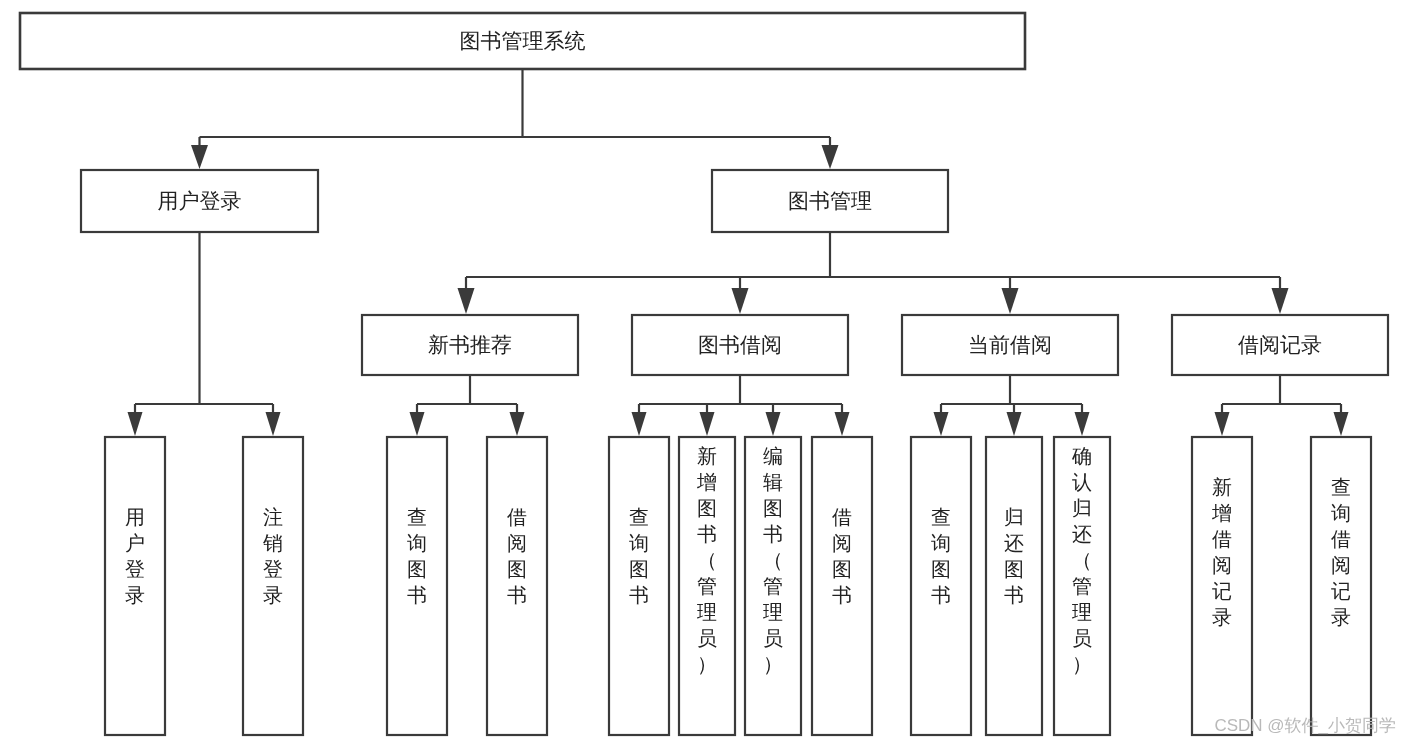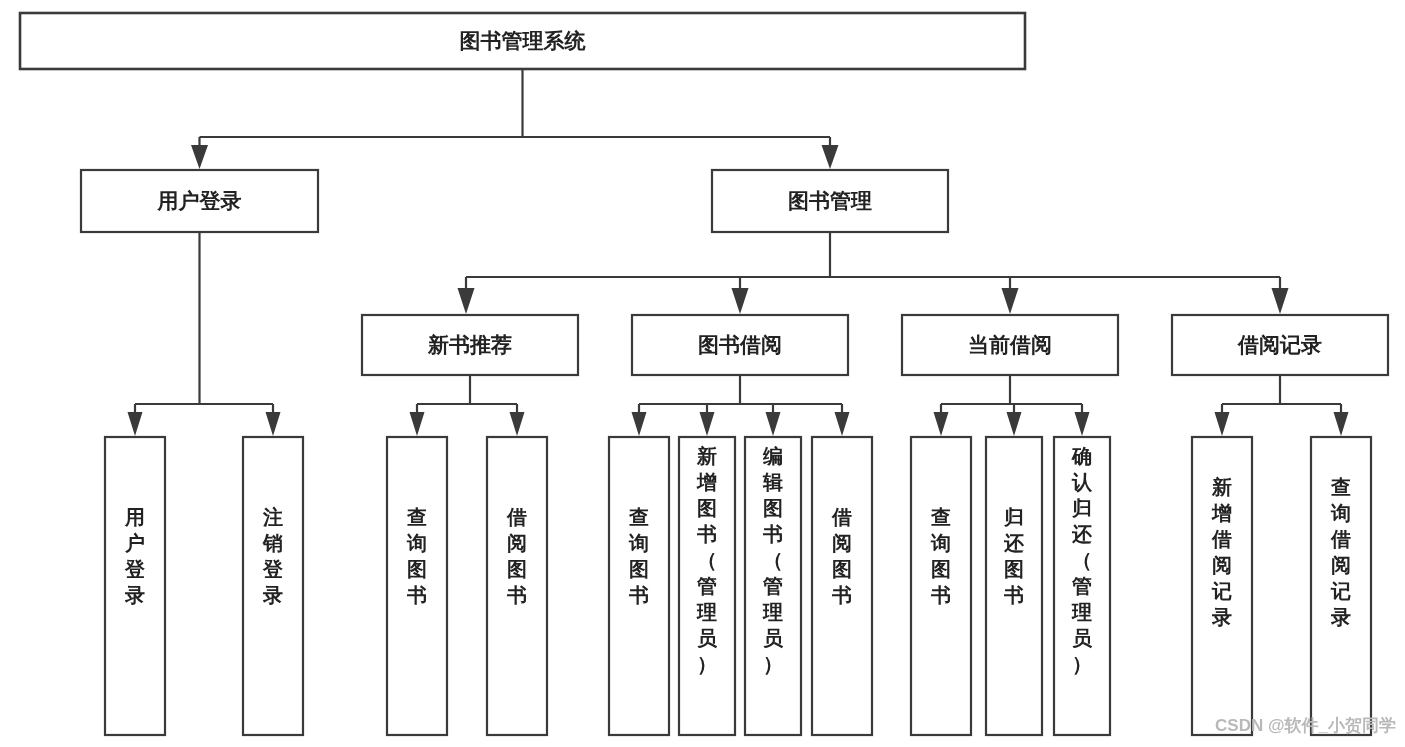--- a/index.html
+++ b/index.html
@@ -12,21 +12,20 @@
     width: 1405px;
     height: 747px;
     font-family: "Liberation Sans", "DejaVu Sans", sans-serif;
     overflow: hidden;
   }
   #diagram-root {
     position: relative;
     width: 1405px;
     height: 747px;
     background: #ffffff;
-    font-weight: bold;
   }
   svg.tree-canvas {
     position: absolute;
     left: 0;
     top: 0;
     width: 1405px;
     height: 747px;
     display: block;
   }
   .node-box {

